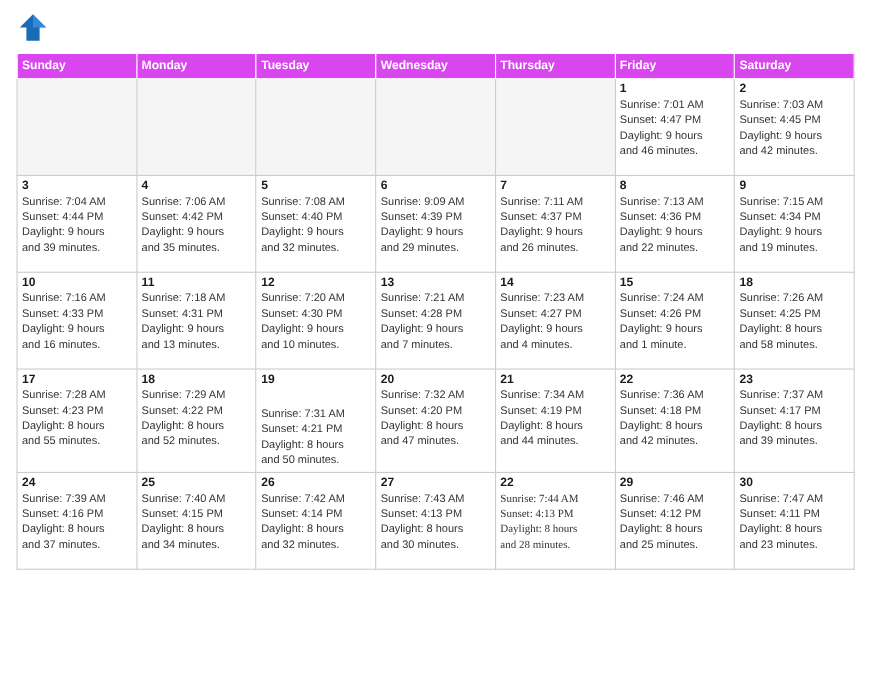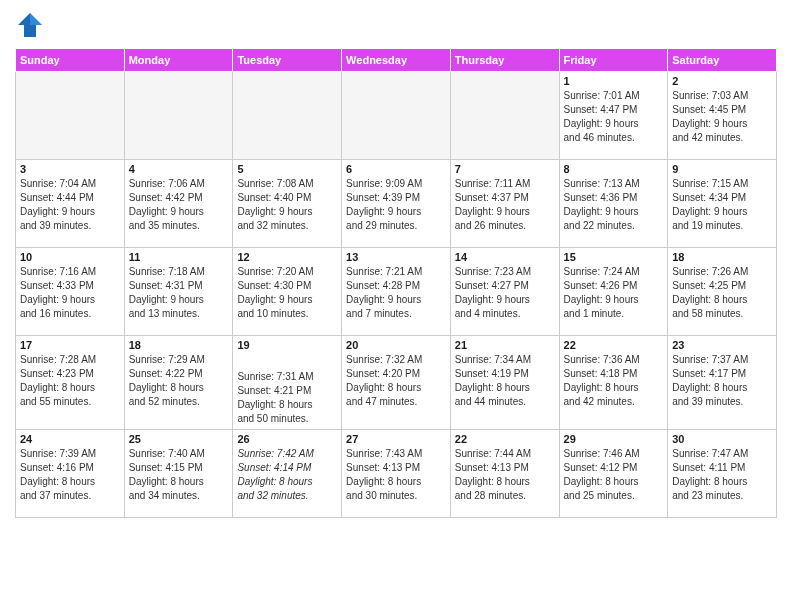--- a/index.html
+++ b/index.html
@@ -308,35 +308,35 @@
           </td>
           <td>
             <span class="day-num">25</span>
             <div class="day-info" style="white-space: pre-line;">Sunrise: 7:40 AM
 Sunset: 4:15 PM
 Daylight: 8 hours
 and 34 minutes.</div>
           </td>
           <td>
             <span class="day-num">26</span>
-            <div class="day-info" style="white-space: pre-line; font-style: italic;">Sunrise: 7:42 AM
+            <div class="day-info" style="white-space: pre-line;">Sunrise: 7:42 AM
 Sunset: 4:14 PM
 Daylight: 8 hours
 and 32 minutes.</div>
           </td>
           <td>
             <span class="day-num">27</span>
             <div class="day-info" style="white-space: pre-line;">Sunrise: 7:43 AM
 Sunset: 4:13 PM
 Daylight: 8 hours
 and 30 minutes.</div>
           </td>
           <td>
             <span class="day-num">22</span>
-            <div class="day-info" style="white-space: pre-line;">Sunrise: 7:44 AM
+            <div class="day-info" style="white-space: pre-line; font-family: Liberation Serif, serif;">Sunrise: 7:44 AM
 Sunset: 4:13 PM
 Daylight: 8 hours
 and 28 minutes.</div>
           </td>
           <td>
             <span class="day-num">29</span>
             <div class="day-info" style="white-space: pre-line;">Sunrise: 7:46 AM
 Sunset: 4:12 PM
 Daylight: 8 hours
 and 25 minutes.</div>

